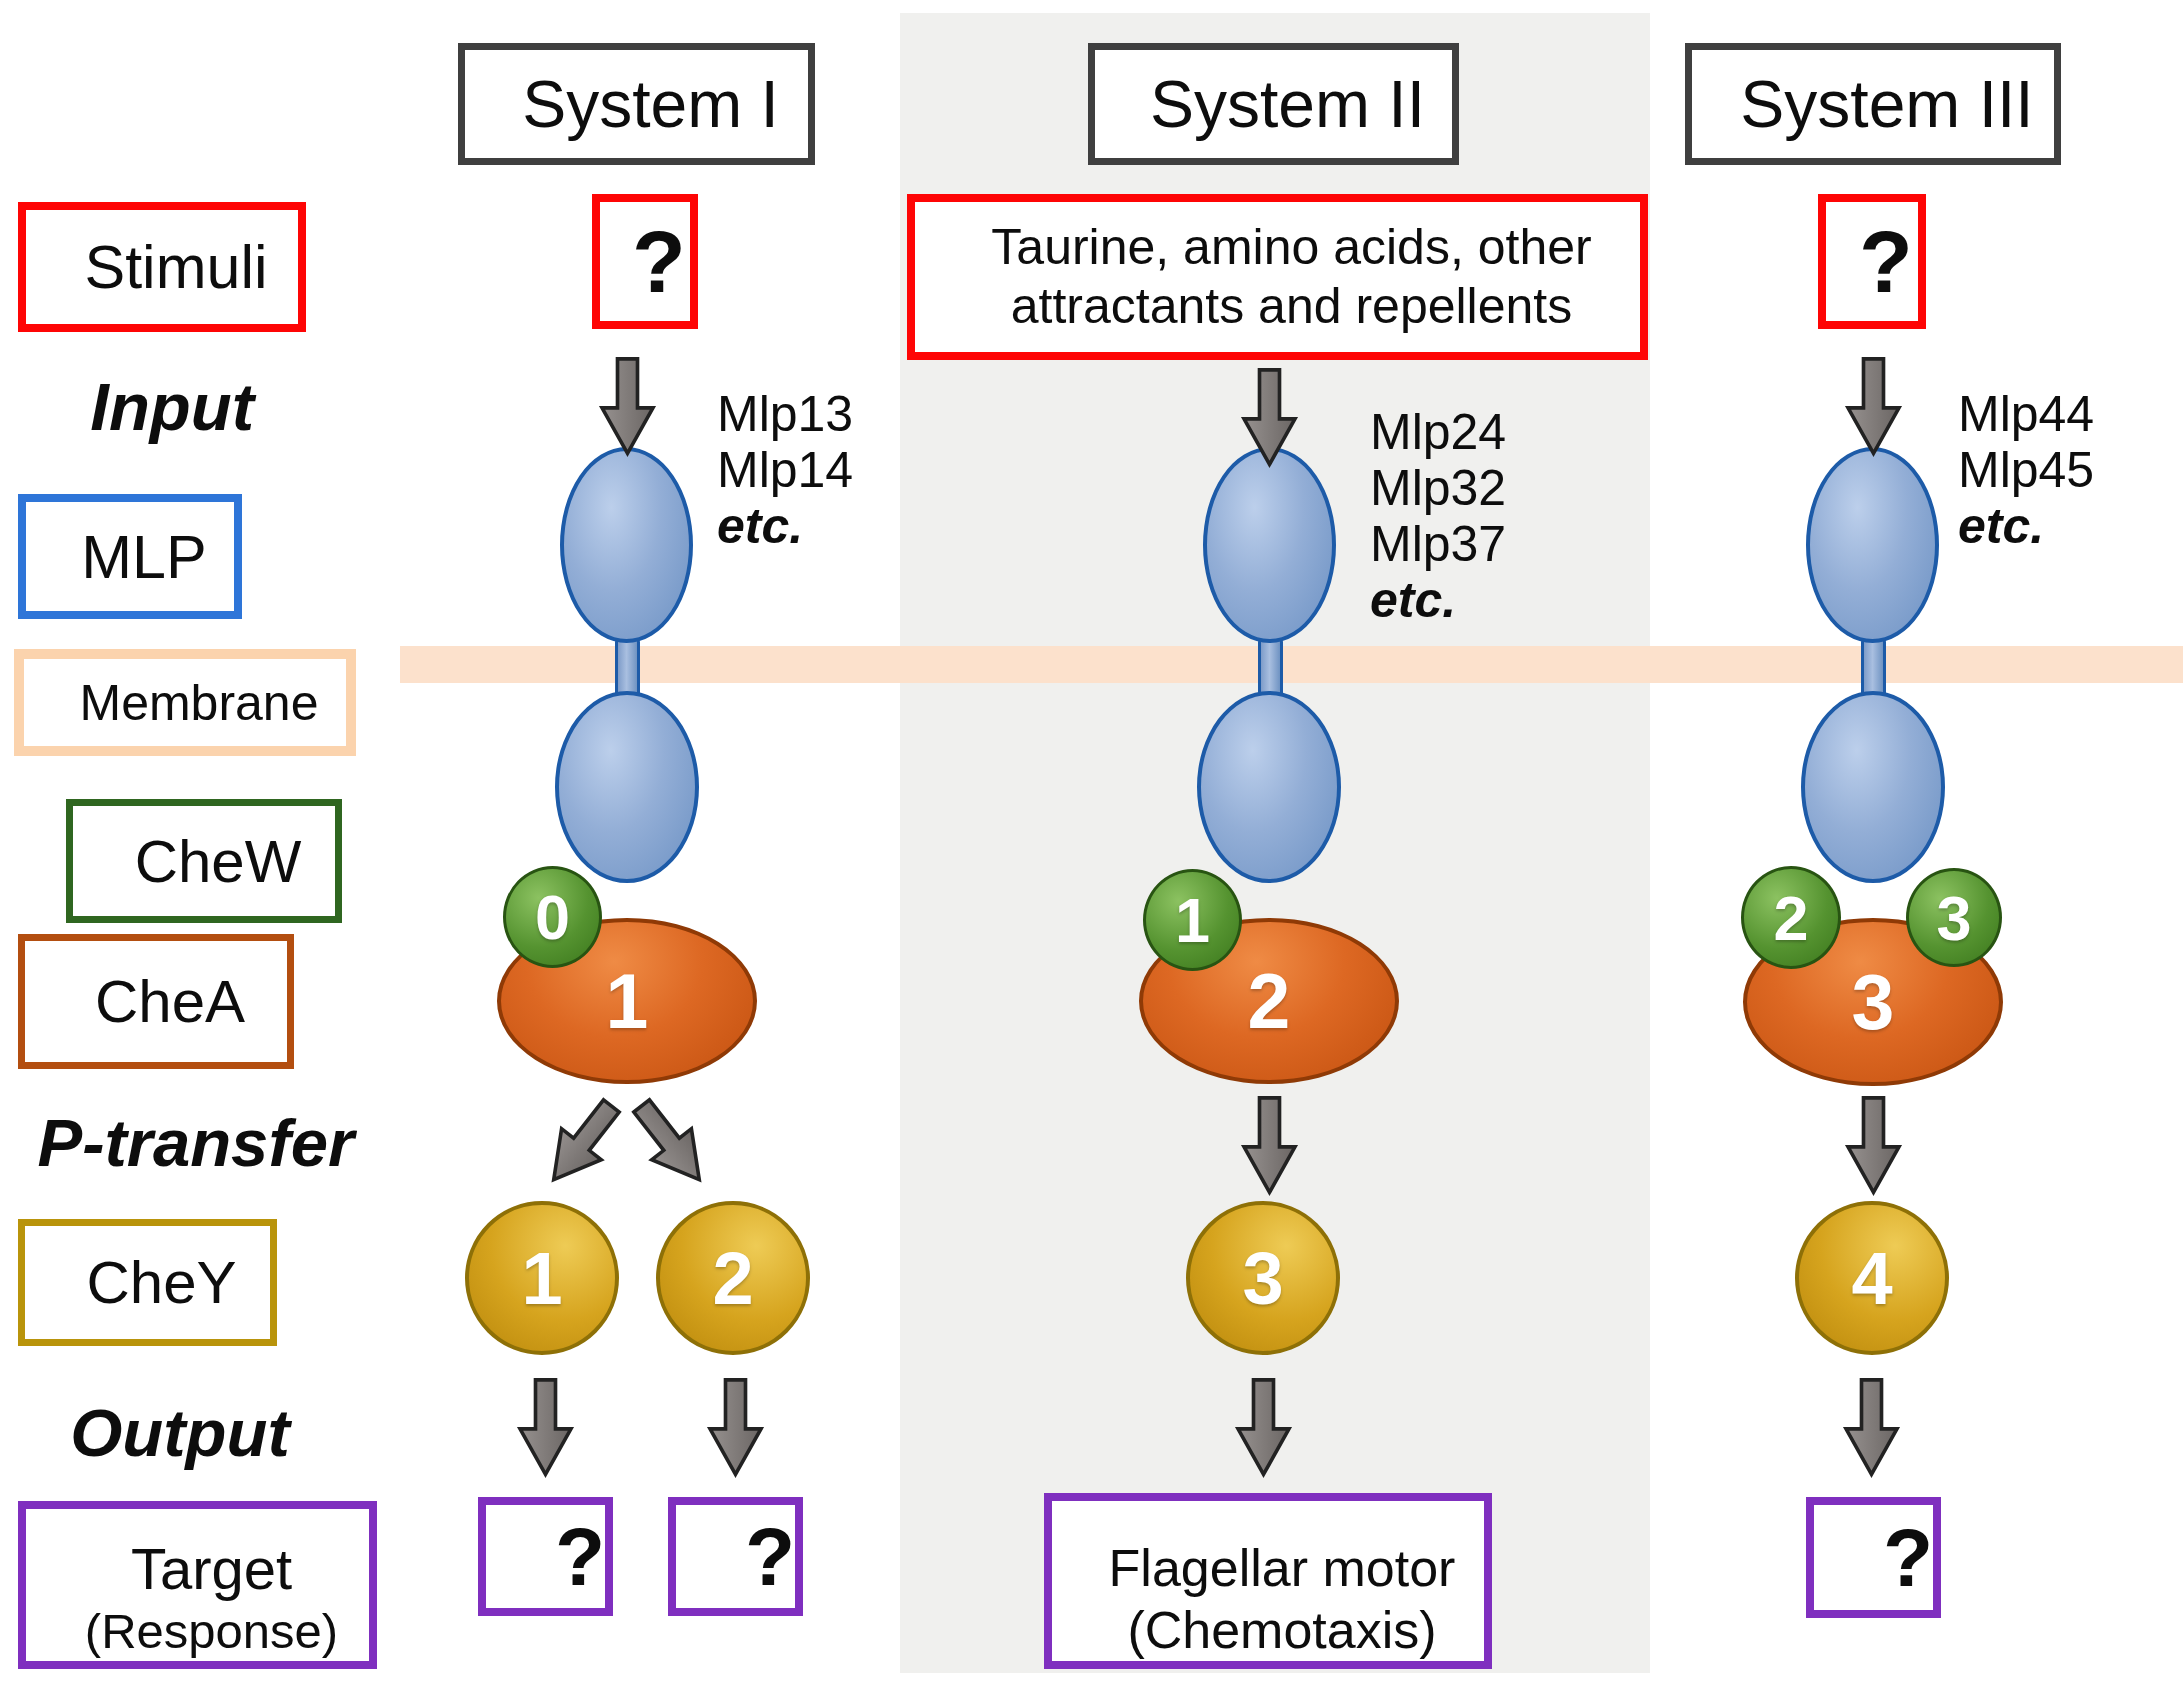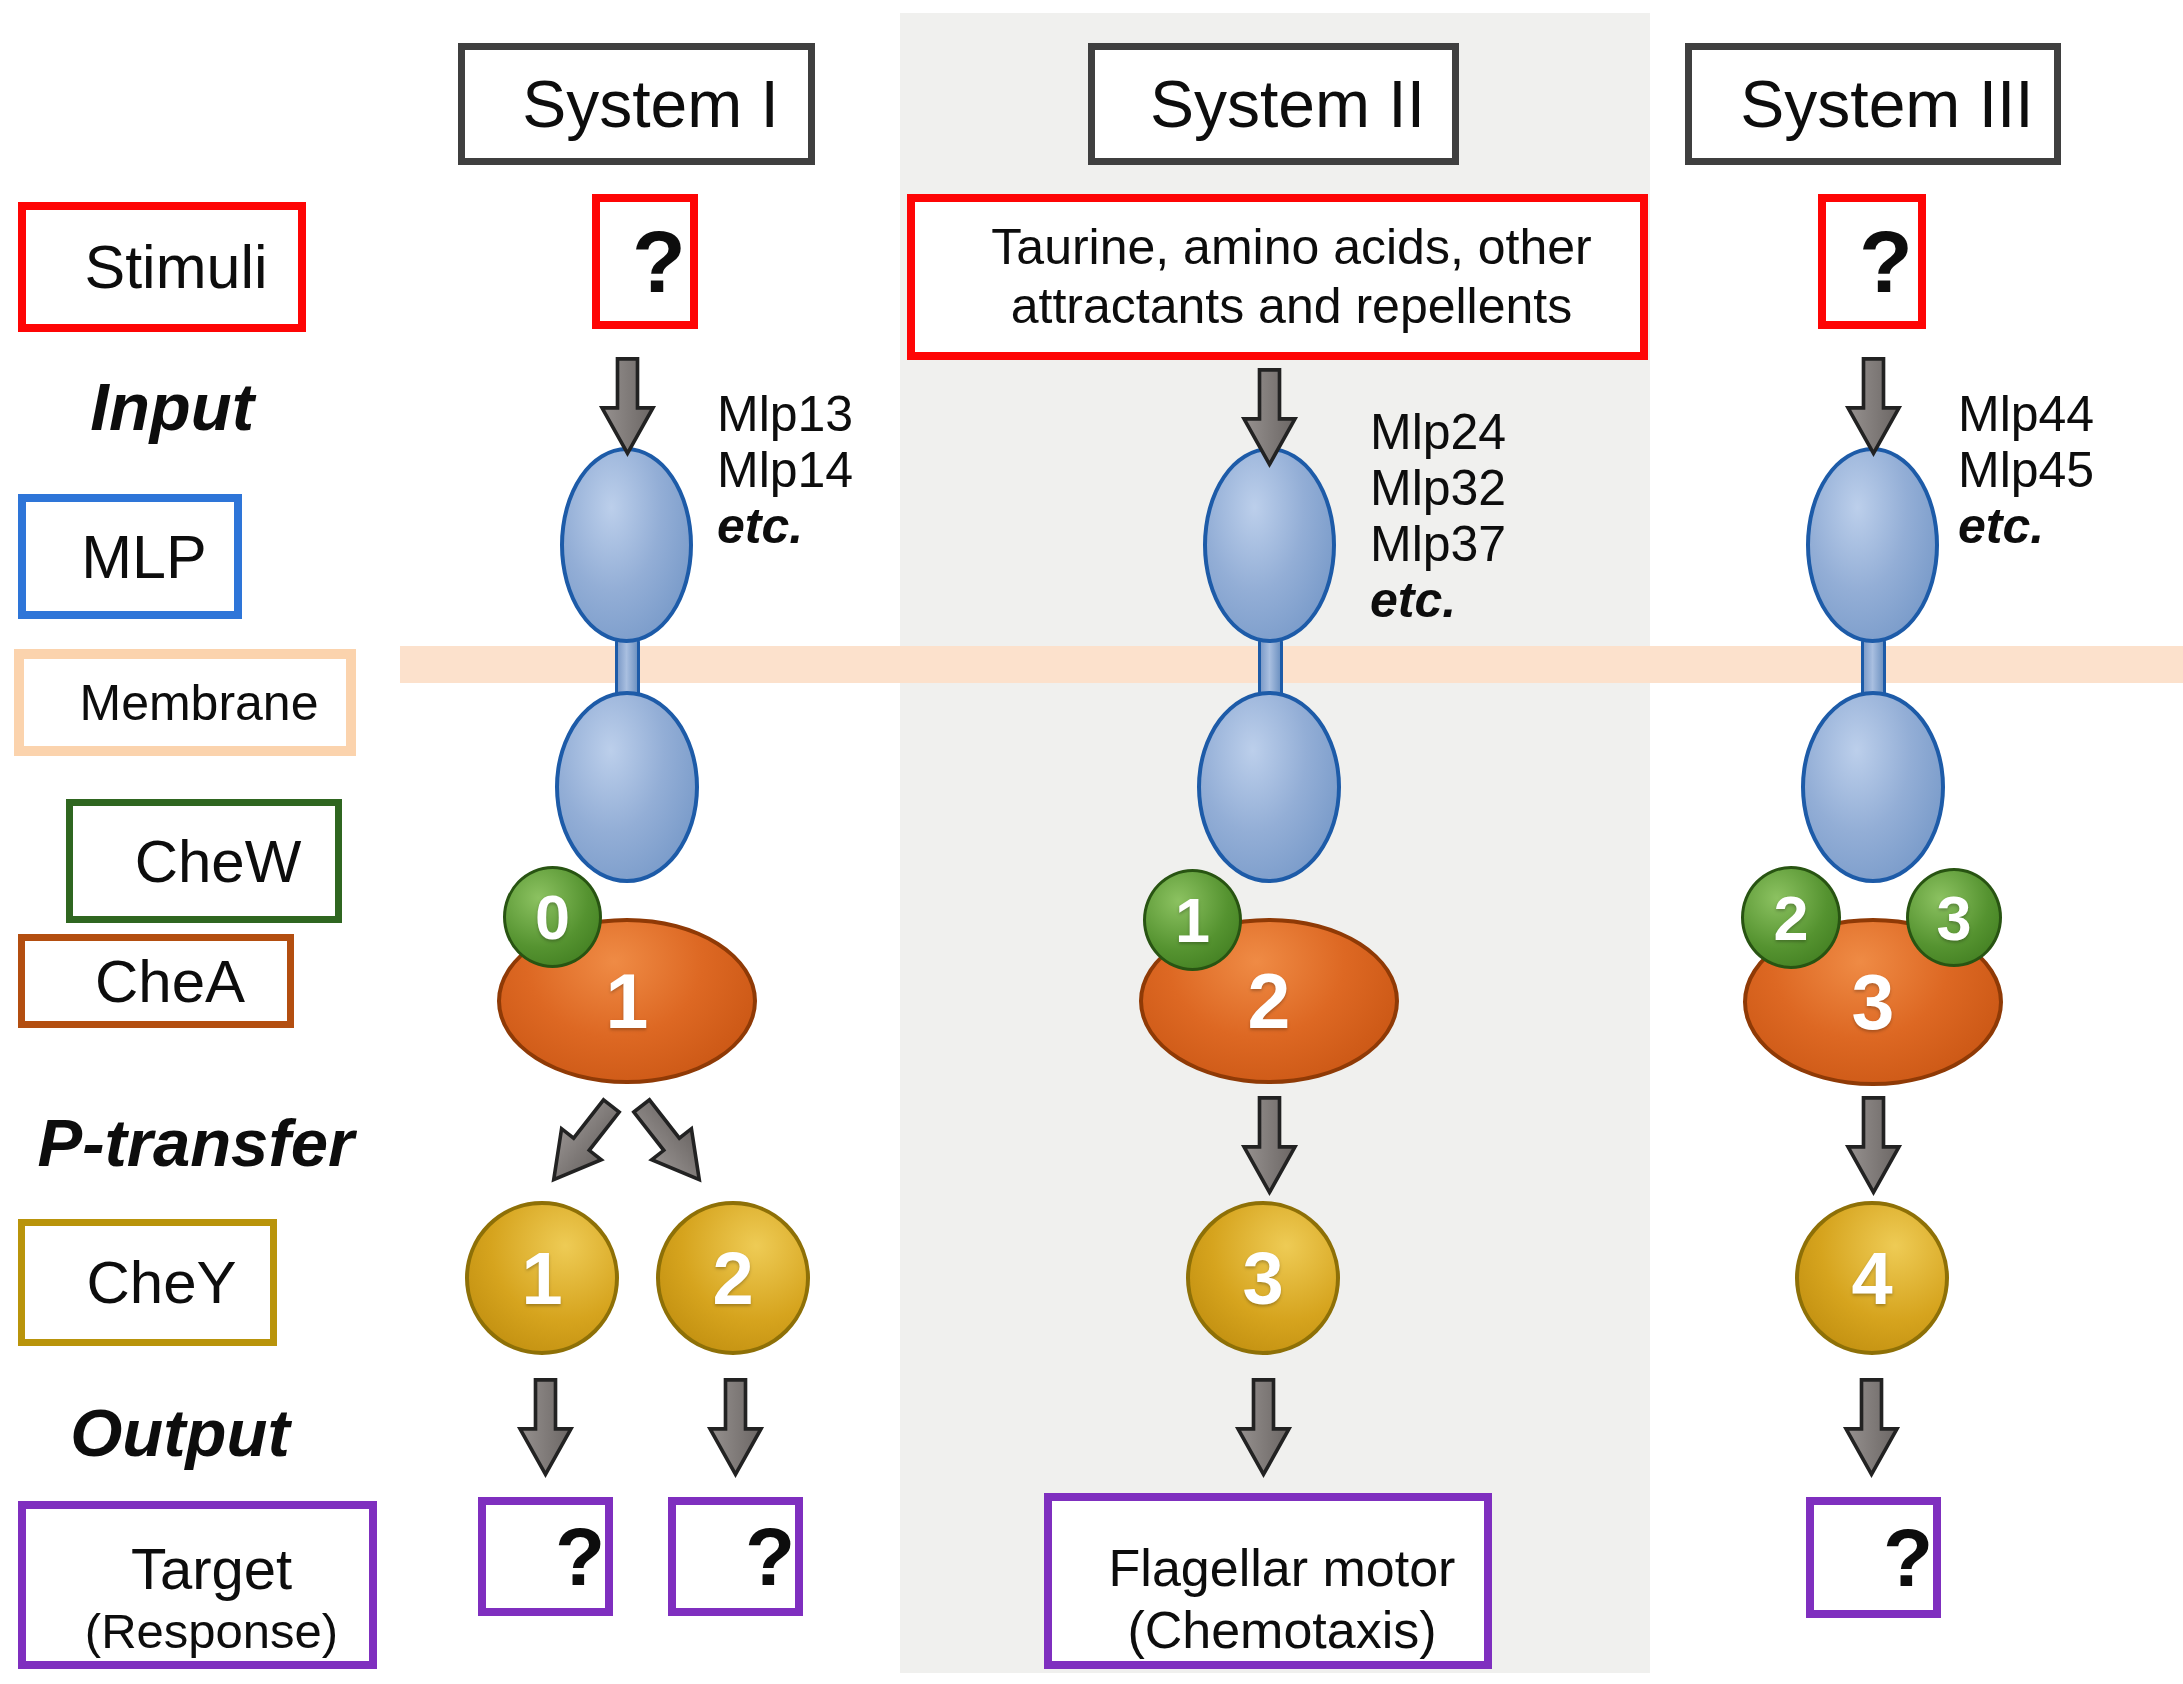--- a/index.html
+++ b/index.html
@@ -74,21 +74,21 @@
   </div>
 
   <div class="abs lbox peach" style="left:14px;top:628px;width:342px;height:107px;font-size:50px;z-index:6;">
     <span>Membrane</span>
   </div>
 
   <div class="abs lbox green" style="left:18px;top:799px;width:276px;height:124px;font-size:60px;margin-left:48px;">
     <span>CheW</span>
   </div>
 
-  <div class="abs lbox brown" style="left:18px;top:934px;width:276px;height:94px;font-size:60px;">
+  <div class="abs lbox brown" style="left:18px;top:934px;width:276px;height:135px;font-size:60px;">
     <span>CheA</span>
   </div>
 
   <div class="abs biglabel" style="left:7.8px;top:1103px;width:376px;height:78px;">P-transfer</div>
 
   <div class="abs biglabel" style="left:23.5px;top:1393px;width:313px;height:78px;">Output</div>
 
   <div class="abs lbox olive" style="left:18px;top:1219px;width:259px;height:127px;font-size:60px;">
     <span>CheY</span>
   </div>

